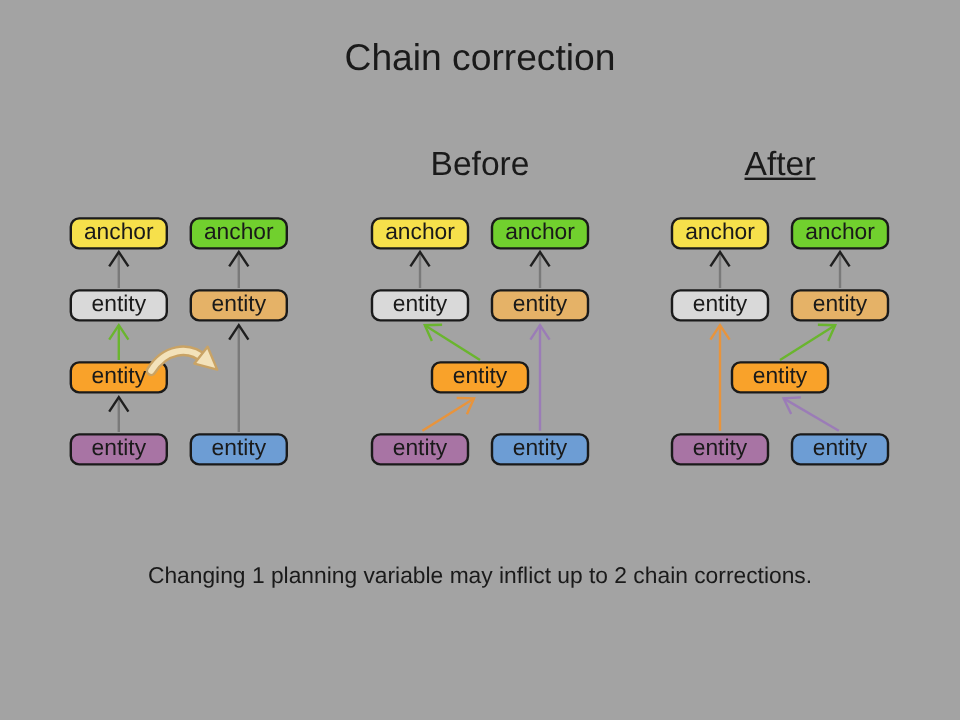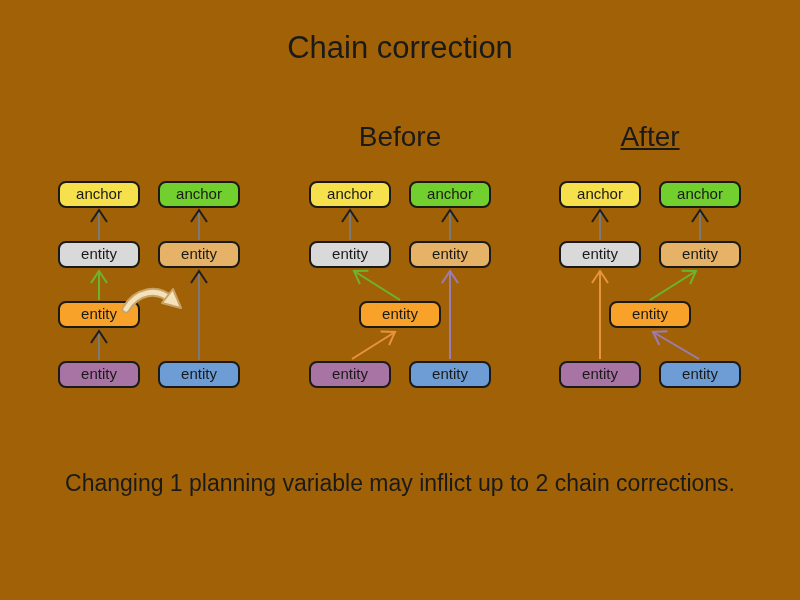--- a/index.html
+++ b/index.html
@@ -1,37 +1,37 @@
 <!DOCTYPE html>
 <html><head>
 <meta charset="utf-8">
 <style>
   html,body{margin:0;padding:0;background:#ffffff;}
   .canvas{
-    position:relative;width:800px;height:600px;background:#a16207;overflow:hidden;
+    position:relative;width:800px;height:600px;background:#a3a3a3;overflow:hidden;
     font-family:"Liberation Sans",sans-serif;color:#1a1a1a;
   }
   .title{
     position:absolute;left:0;top:30px;width:800px;text-align:center;
     font-size:31px;letter-spacing:0px;
   }
   .section-label{
     position:absolute;top:121px;transform:translateX(-50%);
     font-size:28px;
   }
   .section-label.before{left:400px;}
   .section-label.after{left:650px;text-decoration:underline;}
   .caption{
     position:absolute;left:0;top:470px;width:800px;text-align:center;
-    font-size:23px;
+    font-size:19px;
   }
   .node{
     position:absolute;width:82px;height:27px;box-sizing:border-box;
     border:2px solid #1a1a1a;border-radius:8px;
-    text-align:center;font-size:15px;line-height:22px;
+    text-align:center;font-size:19px;line-height:22px;
   }
   .arrows{
     position:absolute;left:0;top:0;width:800px;height:600px;
     pointer-events:none;
   }
 </style>
 </head>
 <body>
 
 <div class="canvas">

